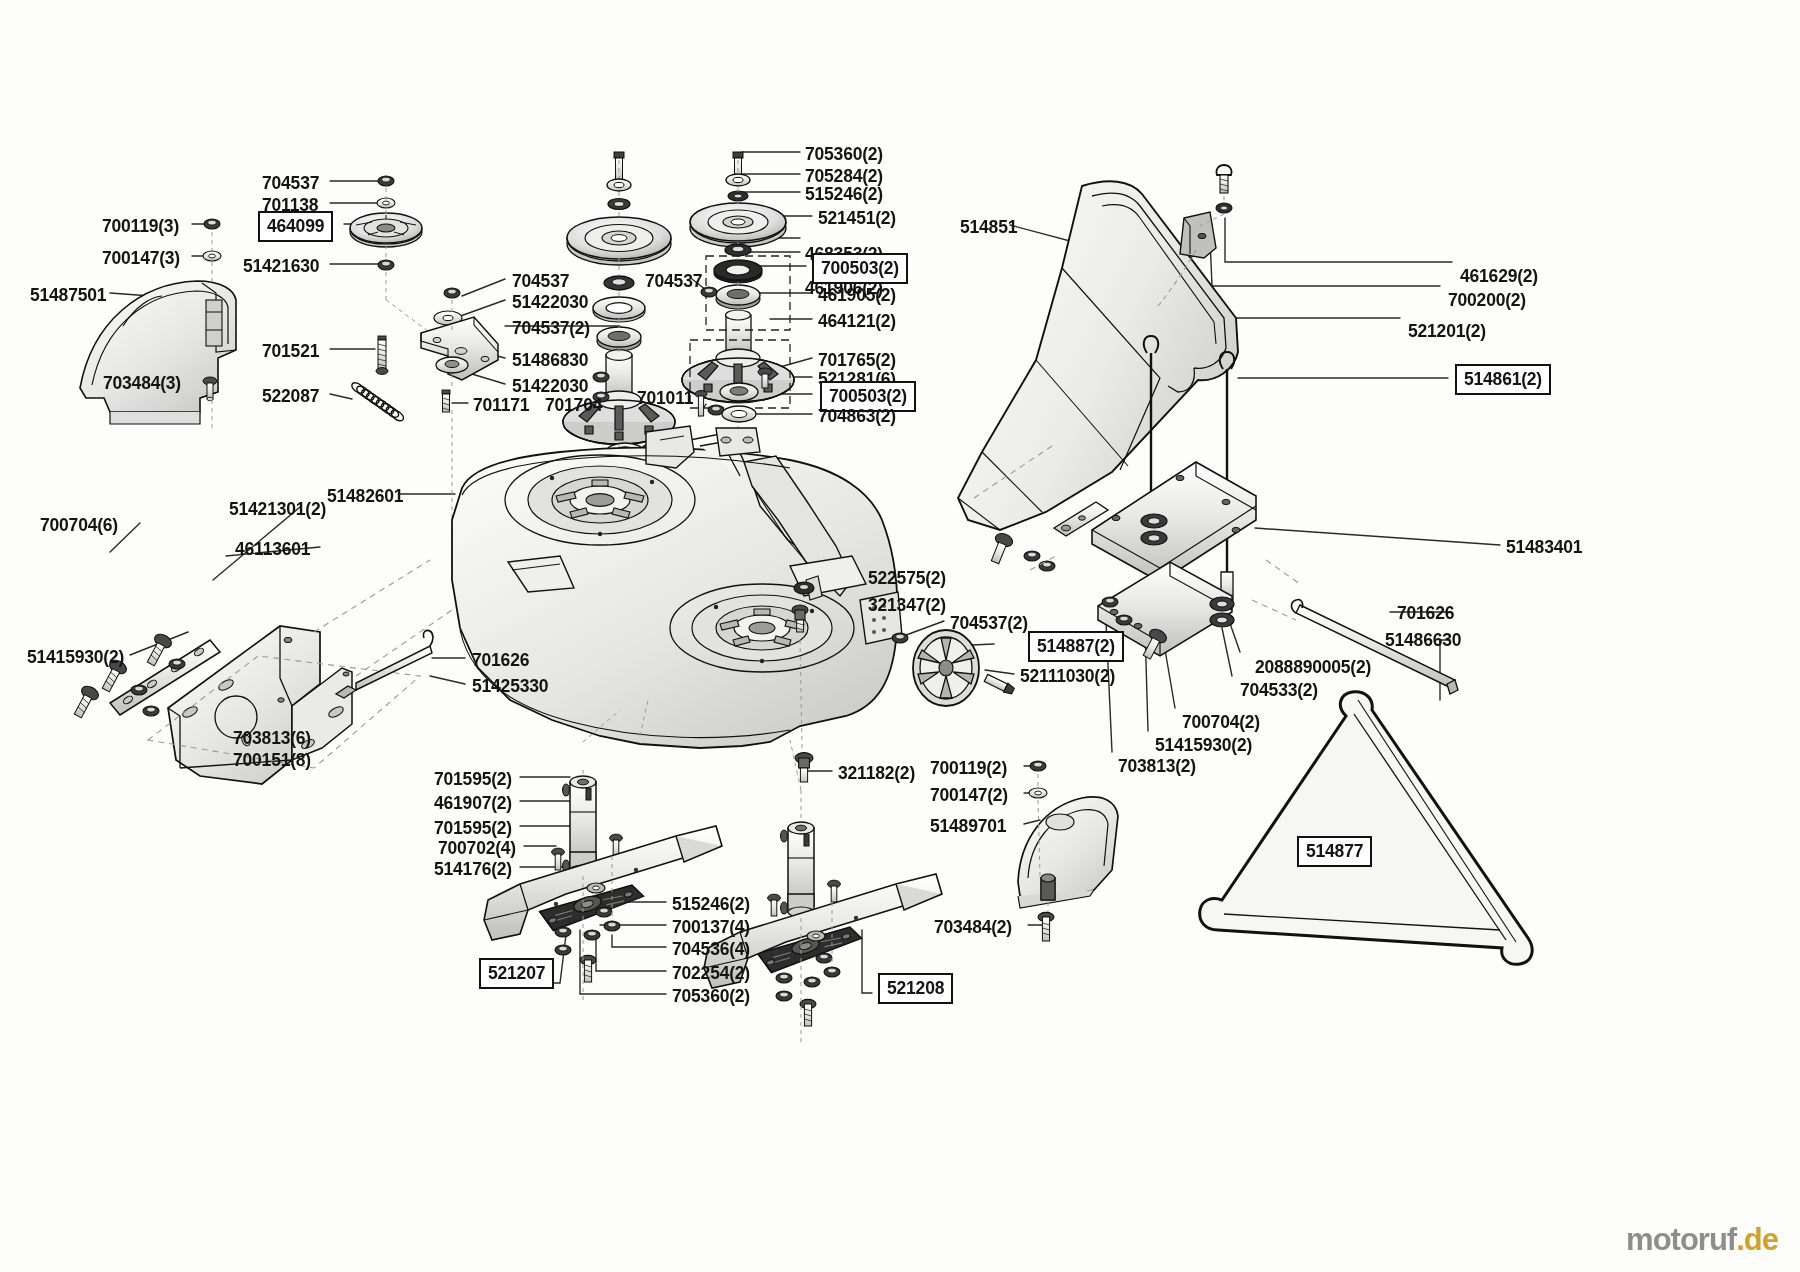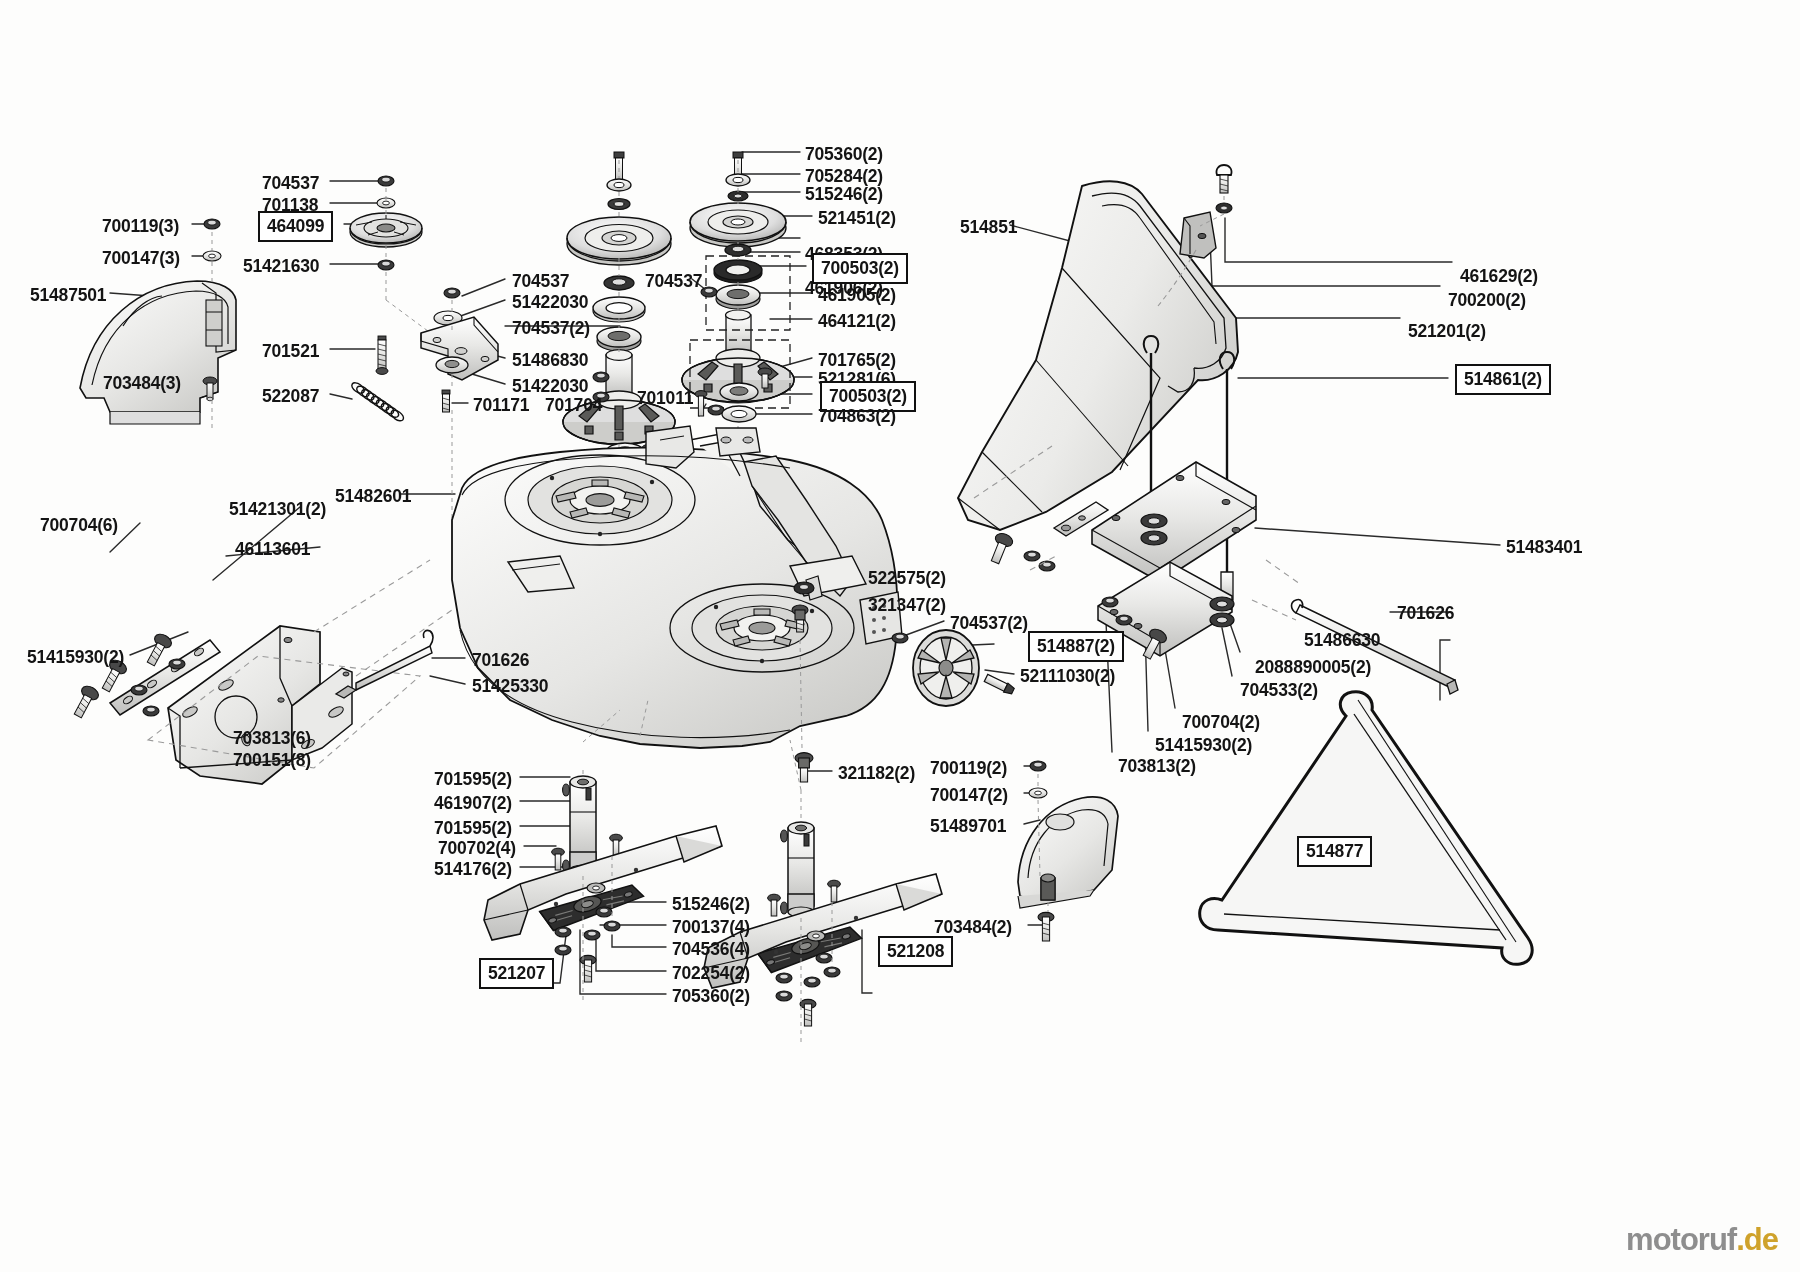--- a/index.html
+++ b/index.html
@@ -899,21 +899,21 @@
       <div class="lbl" style="left: 818px; top: 352px;"><span>701765(2)</span></div>
       <div class="lbl" style="left: 818px; top: 371px;"><span>521281(6)</span></div>
       <div class="lbl" style="left: 820px; top: 388px;"><span class="boxed">700503(2)</span></div>
       <div class="lbl" style="left: 818px; top: 408px;"><span>704863(2)</span></div>
       <div class="lbl" style="left: 960px; top: 219px;"><span>514851</span></div>
       <div class="lbl" style="left: 1460px; top: 268px;"><span>461629(2)</span></div>
       <div class="lbl" style="left: 1448px; top: 292px;"><span>700200(2)</span></div>
       <div class="lbl" style="left: 1408px; top: 323px;"><span>521201(2)</span></div>
       <div class="lbl" style="left: 1455px; top: 371px;"><span class="boxed">514861(2)</span></div>
       <div class="lbl" style="left: 1506px; top: 539px;"><span>51483401</span></div>
-      <div class="lbl" style="left: 327px; top: 488px; margin-left: 8px;"><span>51482601</span></div>
+      <div class="lbl" style="left: 327px; top: 488px;"><span>51482601</span></div>
       <div class="lbl" style="left: 213px; top: 501px; margin-left: 16px;"><span>51421301(2)</span></div>
       <div class="lbl" style="left: 40px; top: 517px;"><span>700704(6)</span></div>
       <div class="lbl" style="left: 235px; top: 541px;"><span>46113601</span></div>
       <div class="lbl" style="left: 27px; top: 649px;"><span>51415930(2)</span></div>
       <div class="lbl" style="left: 472px; top: 652px;"><span>701626</span></div>
       <div class="lbl" style="left: 472px; top: 678px;"><span>51425330</span></div>
       <div class="lbl" style="left: 233px; top: 730px;"><span>703813(6)</span></div>
       <div class="lbl" style="left: 233px; top: 752px;"><span>700151(8)</span></div>
       <div class="lbl" style="left: 868px; top: 570px;"><span>522575(2)</span></div>
       <div class="lbl" style="left: 868px; top: 597px;"><span>321347(2)</span></div>
@@ -924,33 +924,33 @@
       <div class="lbl" style="left: 930px; top: 760px;"><span>700119(2)</span></div>
       <div class="lbl" style="left: 930px; top: 787px;"><span>700147(2)</span></div>
       <div class="lbl" style="left: 930px; top: 818px;"><span>51489701</span></div>
       <div class="lbl" style="left: 934px; top: 919px;"><span>703484(2)</span></div>
       <div class="lbl" style="left: 1255px; top: 659px;"><span>2088890005(2)</span></div>
       <div class="lbl" style="left: 1240px; top: 682px;"><span>704533(2)</span></div>
       <div class="lbl" style="left: 1182px; top: 714px;"><span>700704(2)</span></div>
       <div class="lbl" style="left: 1155px; top: 737px;"><span>51415930(2)</span></div>
       <div class="lbl" style="left: 1118px; top: 758px;"><span>703813(2)</span></div>
       <div class="lbl" style="left: 1397px; top: 605px;"><span>701626</span></div>
-      <div class="lbl" style="left: 1304px; top: 632px;"><span>51486630</span></div>
+      <div class="lbl" style="left: 1385px; top: 632px;"><span>51486630</span></div>
       <div class="lbl" style="left: 1297px; top: 843px;"><span class="boxed">514877</span></div>
       <div class="lbl" style="left: 434px; top: 771px;"><span>701595(2)</span></div>
       <div class="lbl" style="left: 434px; top: 795px;"><span>461907(2)</span></div>
       <div class="lbl" style="left: 434px; top: 820px;"><span>701595(2)</span></div>
       <div class="lbl" style="left: 438px; top: 840px;"><span>700702(4)</span></div>
       <div class="lbl" style="left: 434px; top: 861px;"><span>514176(2)</span></div>
       <div class="lbl" style="left: 672px; top: 896px;"><span>515246(2)</span></div>
       <div class="lbl" style="left: 672px; top: 919px;"><span>700137(4)</span></div>
       <div class="lbl" style="left: 672px; top: 941px;"><span>704536(4)</span></div>
       <div class="lbl" style="left: 672px; top: 965px;"><span>702254(2)</span></div>
       <div class="lbl" style="left: 672px; top: 988px;"><span>705360(2)</span></div>
       <div class="lbl" style="left: 479px; top: 965px;"><span class="boxed">521207</span></div>
-      <div class="lbl" style="left: 878px; top: 943px;"><span class="boxed">521208</span></div>
+      <div class="lbl" style="left: 878px; top: 980px;"><span class="boxed">521208</span></div>
     </div>
 
 <div class="wm">
   <span class="m">motoruf</span><span class="de">.de</span>
 </div>
 
 </div>
 
 </body></html>

